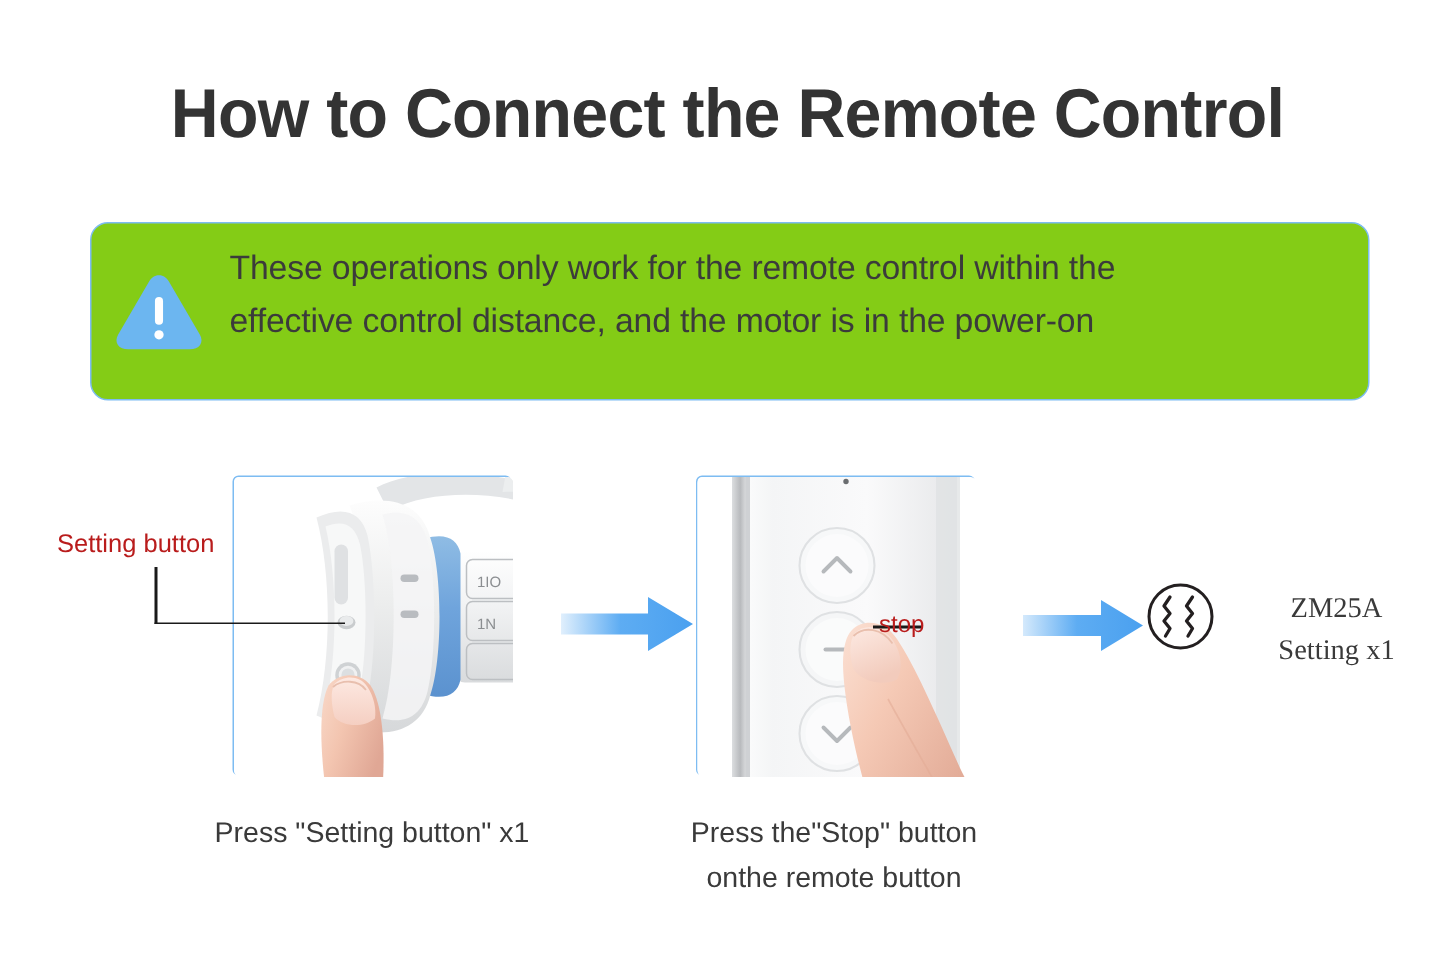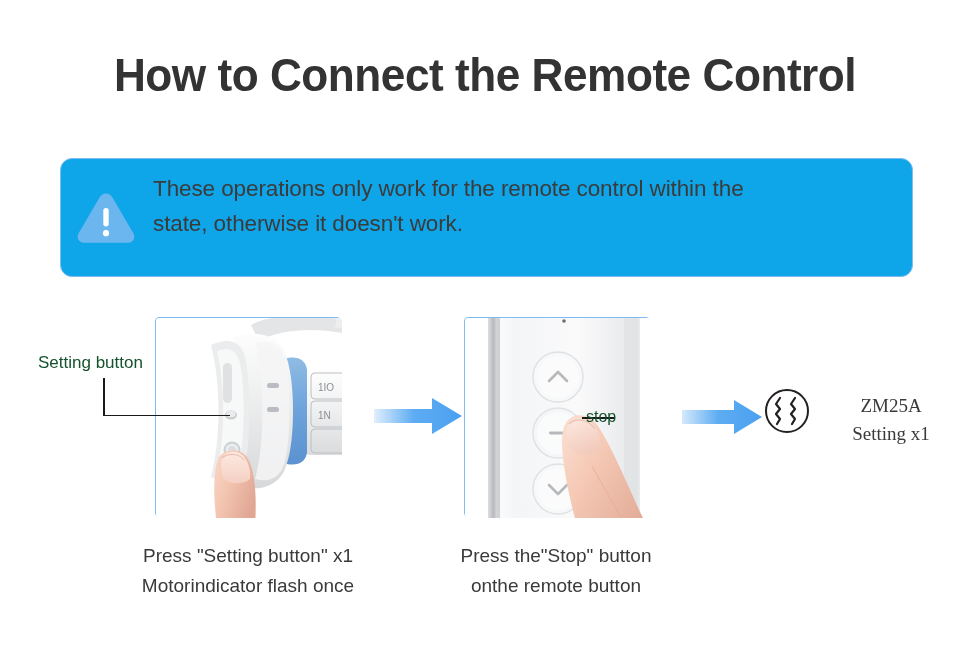--- a/index.html
+++ b/index.html
@@ -30,27 +30,27 @@
     letter-spacing: -0.5px;
     color: #333333;
     line-height: 1.1;
     transform: scaleX(0.96);
   }
 
   
   .warn-box {
     position: absolute;
     left: 60px;
-    top: 158px;
+    top: 148px;
     width: 853px;
     height: 119px;
     box-sizing: border-box;
     border: 1px solid #7dbcf2;
     border-radius: 12px;
-    background: #0ea5e9;
+    background: #84cc16;
   }
   .warn-icon {
     position: absolute;
     left: 14px;
     top: 30px;
     width: 62px;
     height: 58px;
   }
   .warn-text {
     position: absolute;
@@ -90,21 +90,21 @@
     width: 188px;
     height: 202px;
     overflow: visible;
     text-align: right;
   }
 
   
   .callout-label {
     position: absolute;
     font-size: 17px;
-    color: #14532d;
+    color: #b91c1c;
     white-space: nowrap;
   }
   #setting-label { left: 38px; top: 353px; }
   #stop-label { left: 586px; top: 408px; font-size: 16px; }
 
   .leader {
     position: absolute;
     background: #1a1a1a;
   }
   #leader-v { left: 103px; top: 378px; width: 1.6px; height: 38px; }
@@ -161,21 +161,21 @@
       <path d="M31 4.5 C34 4.5 36.2 6.3 37.6 8.7 L58.2 44.0 C59.6 46.5 59.8 48.9 58.4 51.0
                C57.0 53.1 54.6 53.8 51.6 53.8 L10.4 53.8 C7.4 53.8 5.0 53.1 3.6 51.0
                C2.2 48.9 2.4 46.5 3.8 44.0 L24.4 8.7 C25.8 6.3 28 4.5 31 4.5 Z" fill="#6cb6f0"></path>
       <rect x="28.3" y="19" width="5.4" height="18.5" rx="2.7" fill="#ffffff"></rect>
       <circle cx="31" cy="44.2" r="3.1" fill="#ffffff"></circle>
     </svg>
   </div>
 
   <div class="warn-text">
     <div>These operations only work for the remote control within the</div>
-    <div>state, otherwise it doesn't work.</div>
+    <div>effective control distance, and the motor is in the power-on</div>
   </div>
 </div>
 
 <div class="panel" id="panel-motor">
   <div class="panel-clip">
     <svg width="260" height="215" viewBox="0 0 260 215" style="position:absolute;left:0;top:-6px;">
       <defs>
         <clipPath id="clipMotor">
           <rect x="1" y="7" width="186" height="200" rx="4"></rect>
         </clipPath>
@@ -362,18 +362,17 @@
     <path d="M31 10 L27 16 L31 21 L27 26 L31 31 L28 36" fill="none" stroke="#231f20" stroke-width="2.2" stroke-linecap="round" stroke-linejoin="round"></path>
   </svg>
 </div>
 <div class="result-text">
   <div>ZM25A</div>
   <div>Setting x1</div>
 </div>
 
 <div class="caption" id="caption-1">
   <div>Press "Setting button" x1</div>
-  <div>Motorindicator flash once</div>
 </div>
 <div class="caption" id="caption-2">
   <div>Press the"Stop" button</div>
   <div>onthe remote button</div>
 </div>
 
 </body></html>

